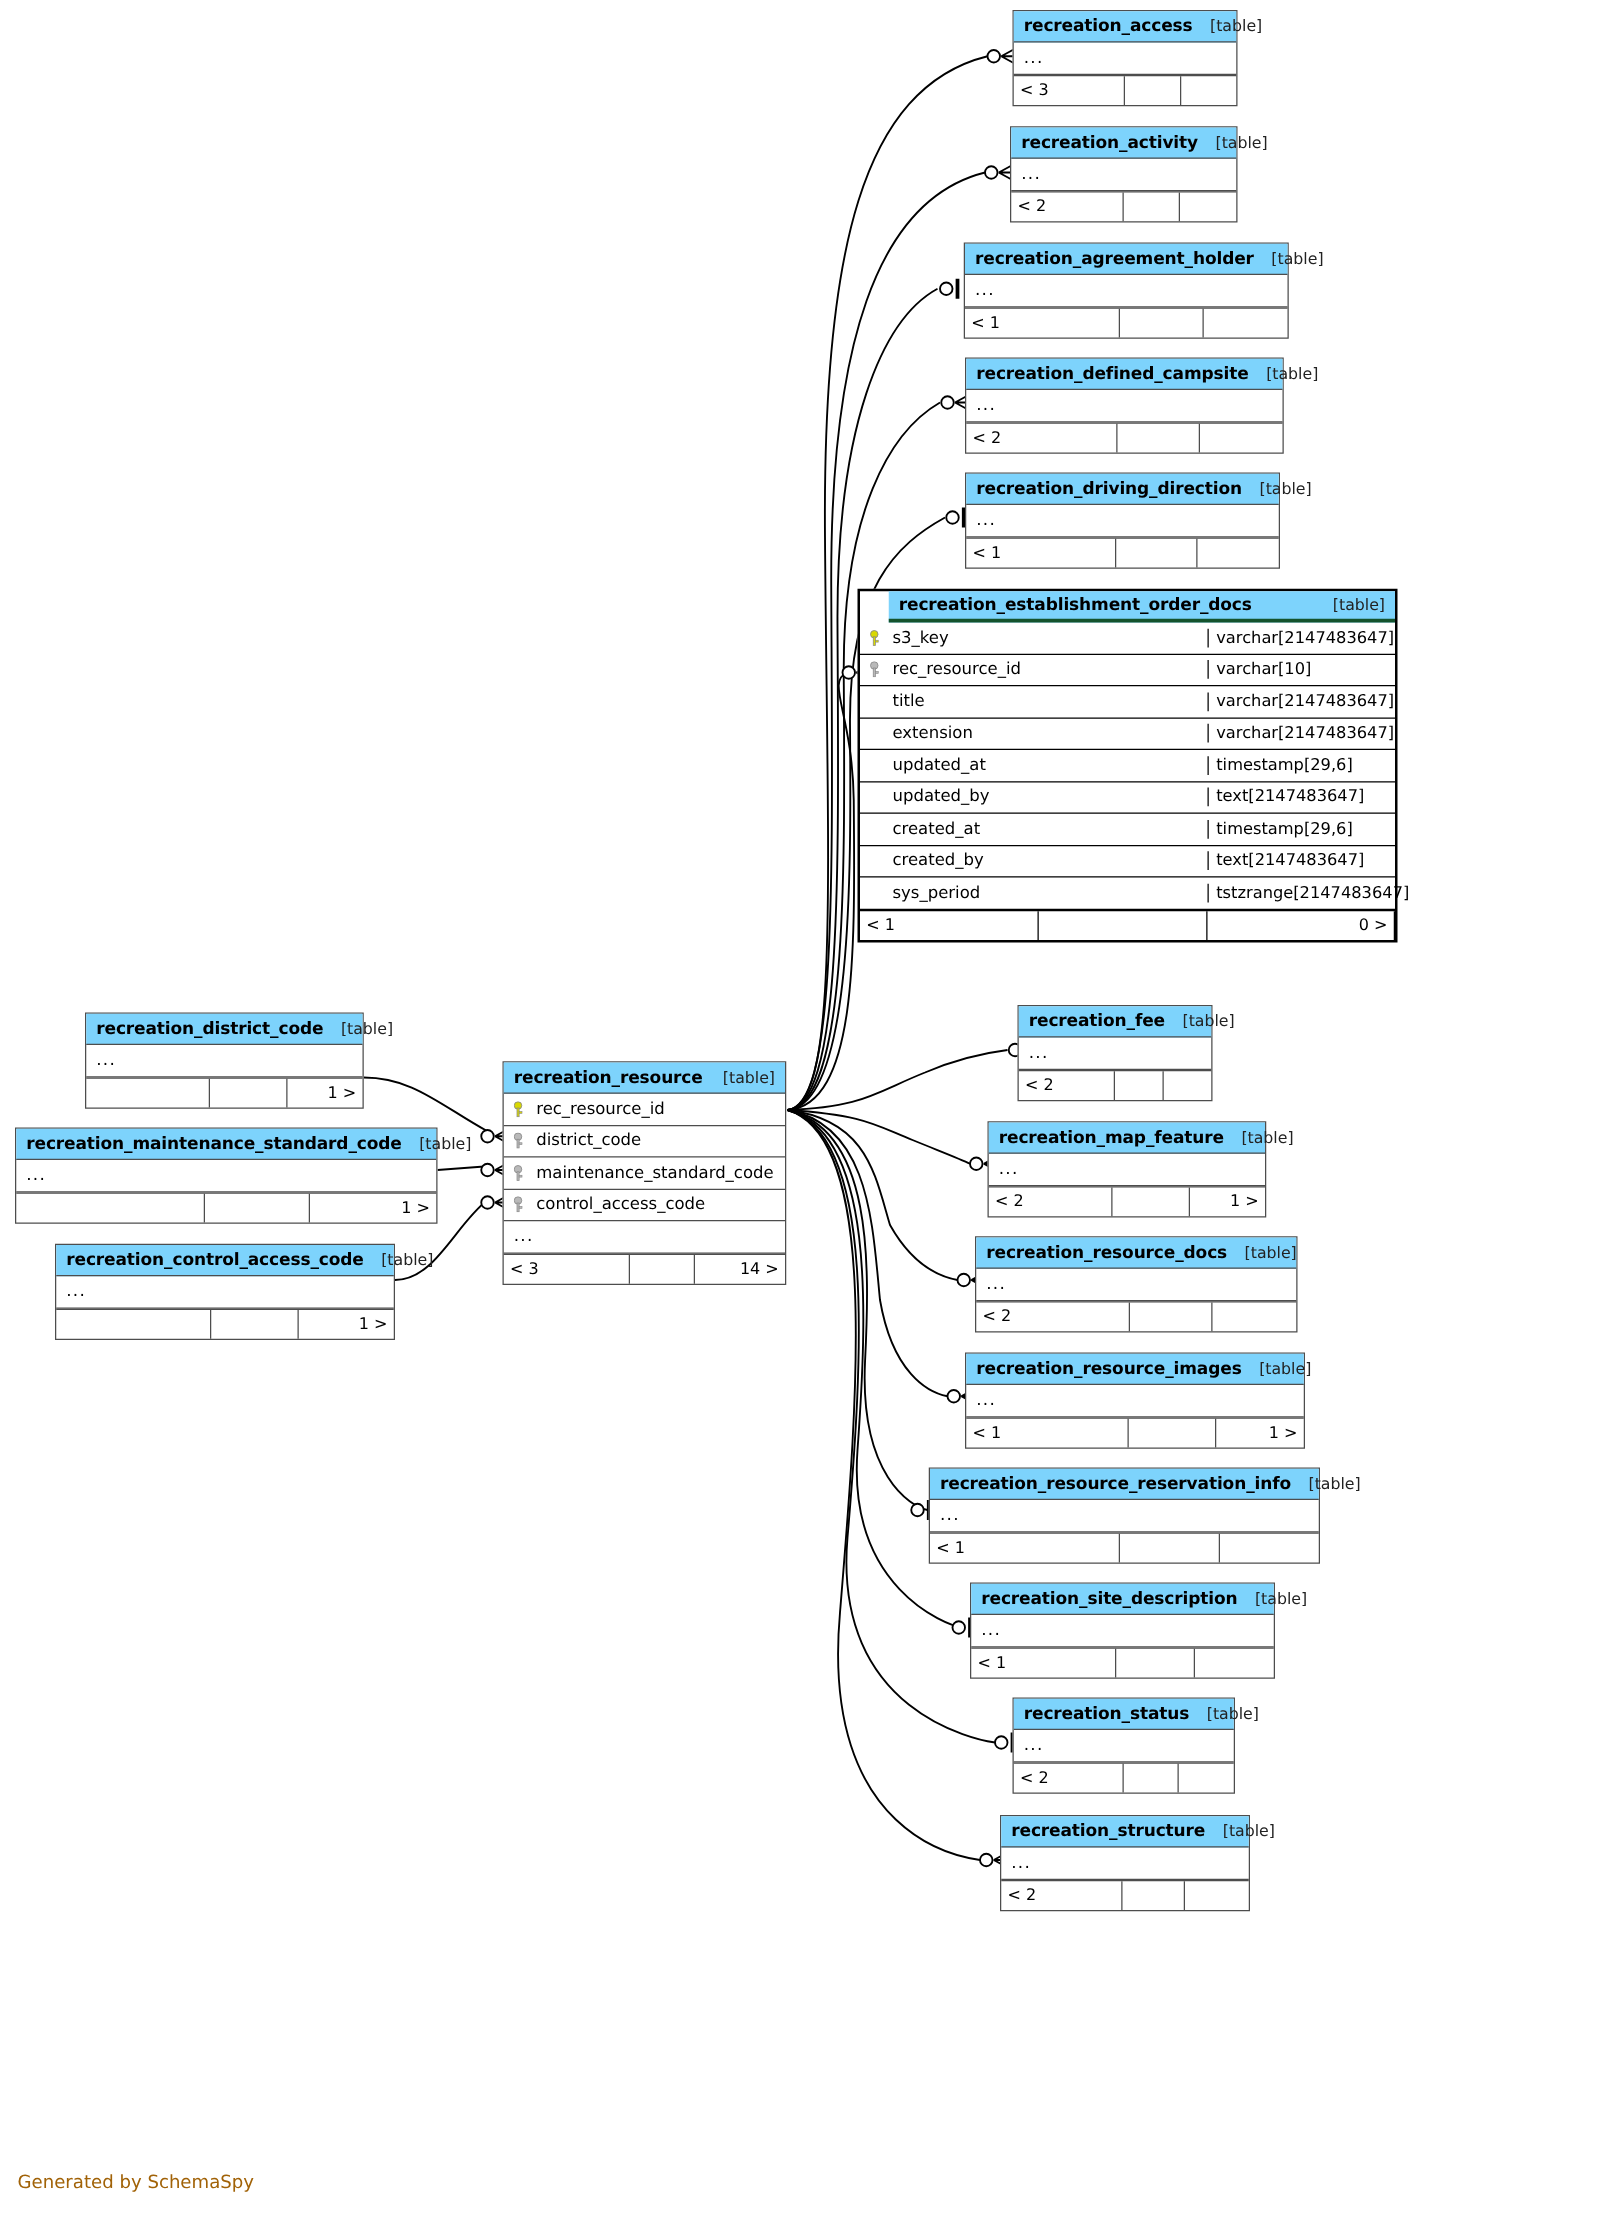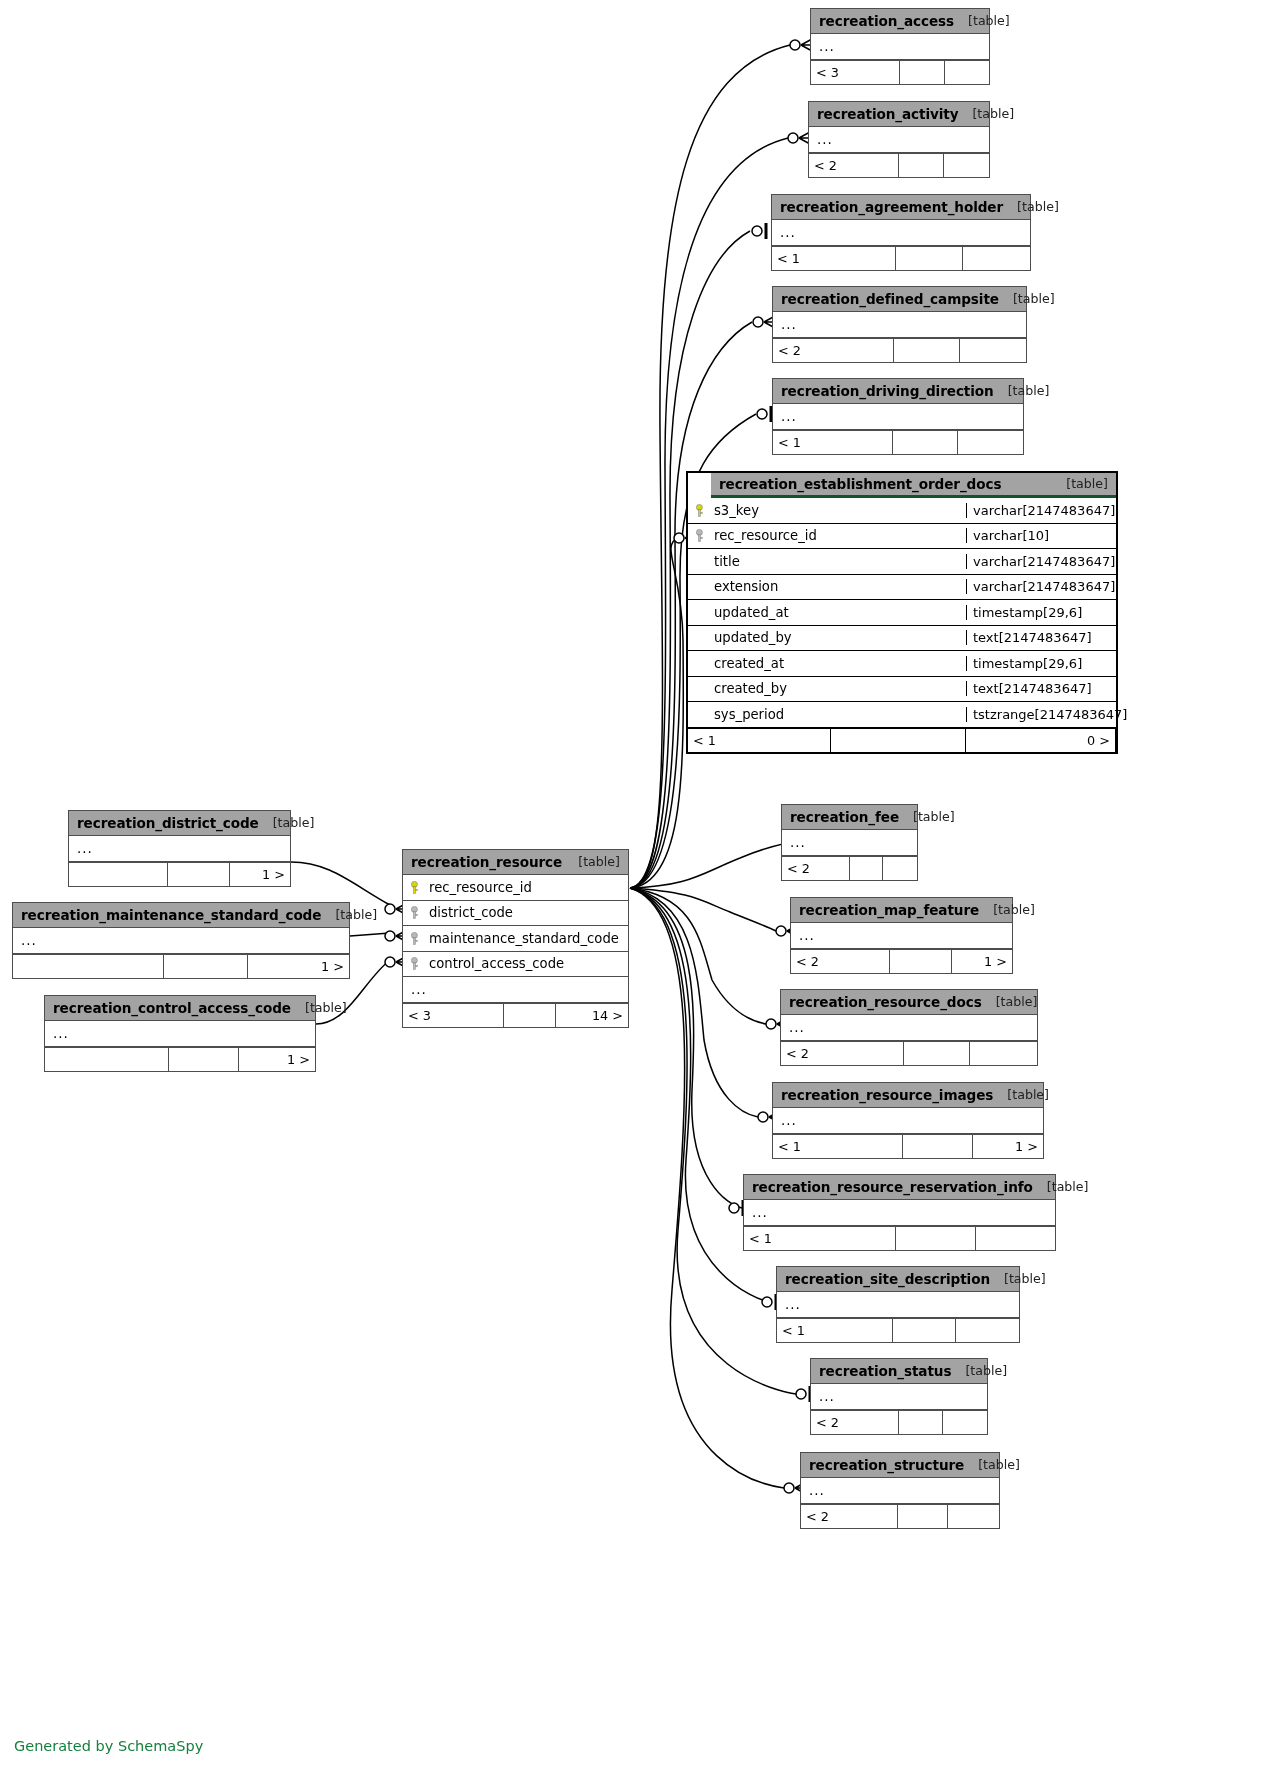--- a/index.html
+++ b/index.html
@@ -20,21 +20,21 @@
     box-sizing:border-box;
     border:1px solid #4d4d4d;
     background:#ffffff;
     font-size:13.2px;
     color:#000;
   }
   .tbl.focus{border:2px solid #000;}
 
   .thead{
     display:flex;align-items:center;justify-content:space-between;
-    background:#a3a3a3;
+    background:#7dd3fc;
     border-bottom:1px solid #4d4d4d;
     padding:3px 8px 4px 8px;
     box-sizing:border-box;
     height:25px;
     white-space:nowrap;
     text-align:right;
   }
   .tbl.focus .thead{border-bottom:3px solid #14532d;margin-left:23px;}
   .tname{font-weight:bold;font-size:13.6px;letter-spacing:-0.1px;}
   .ttag{font-size:12.6px;color:#222;font-weight:normal;padding-left:14px;}
@@ -80,21 +80,21 @@
   }
   .tbl.focus .tfoot .fcell{border-right:1px solid #000;}
   .tfoot .fcell:last-child{border-right:none;}
   .tfoot .fcell.l{justify-content:flex-start;}
   .tfoot .fcell.r{justify-content:flex-end;}
 
   .credit{
     position:absolute;
     left:14px;top:1738px;
     font-size:14.5px;
-    color:#15803d;
+    color:#a16207;
   }
 </style>
 </head>
 <body>
 
 <div id="canvas">
 
   <svg class="edges" viewBox="0 0 1288 1787">
     <g fill="none" stroke="#000" stroke-width="1.5">
 
@@ -485,21 +485,21 @@
           <span class="ellipsis">...</span>
         </span>
     </div>
     <div class="tfoot">
       <span class="fcell l" style="width:45%">&lt; 3</span>
       <span class="fcell" style="width:23%"></span>
       <span class="fcell r" style="width:32%">14 &gt;</span>
     </div>
   </div>
 
-  <div class="tbl" style="left:781px;top:804px;width:137px;">
+  <div class="tbl" style="left:814px;top:804px;width:156px;">
     <div class="thead">
       <span class="tname">recreation_fee</span>
       <span class="ttag">[table]</span>
     </div>
     <div class="trow">
       <span class="colname">
           <span class="ellipsis">...</span>
         </span>
     </div>
     <div class="tfoot">

